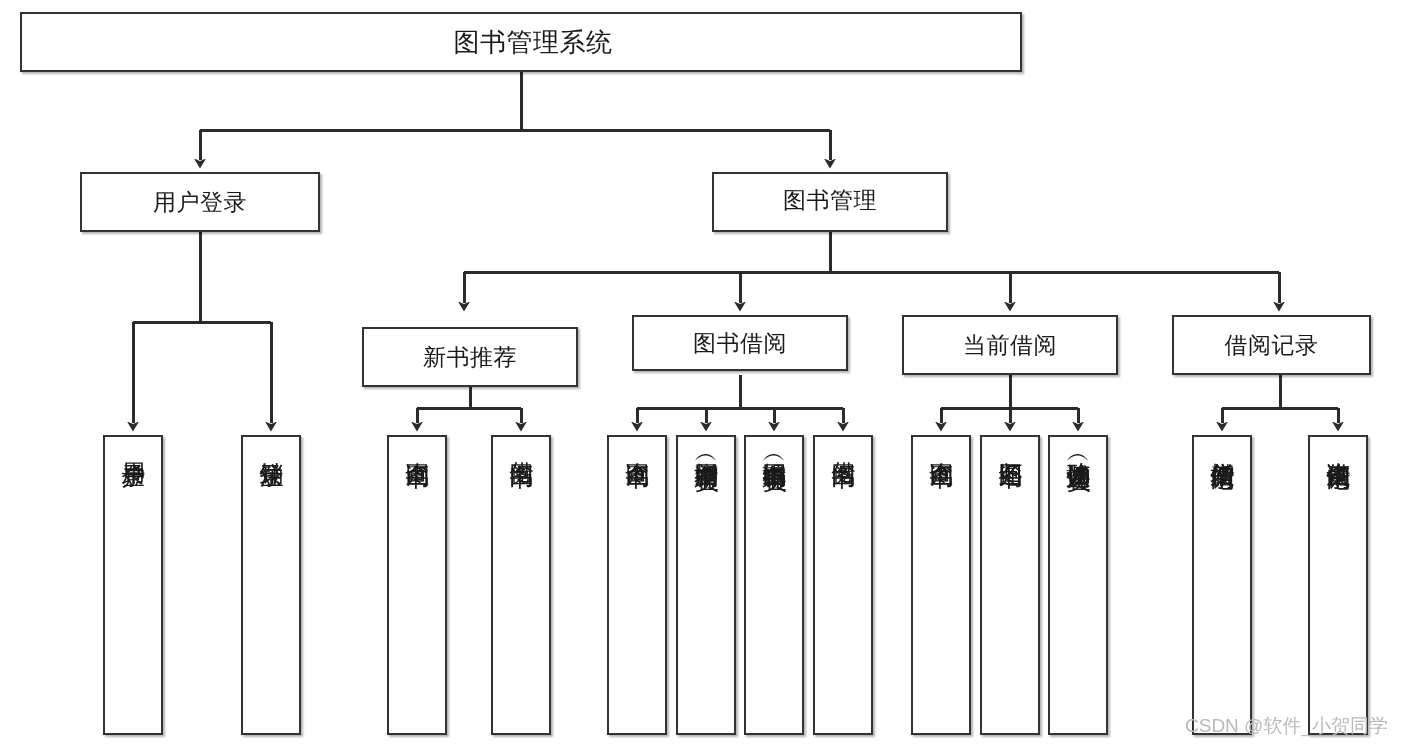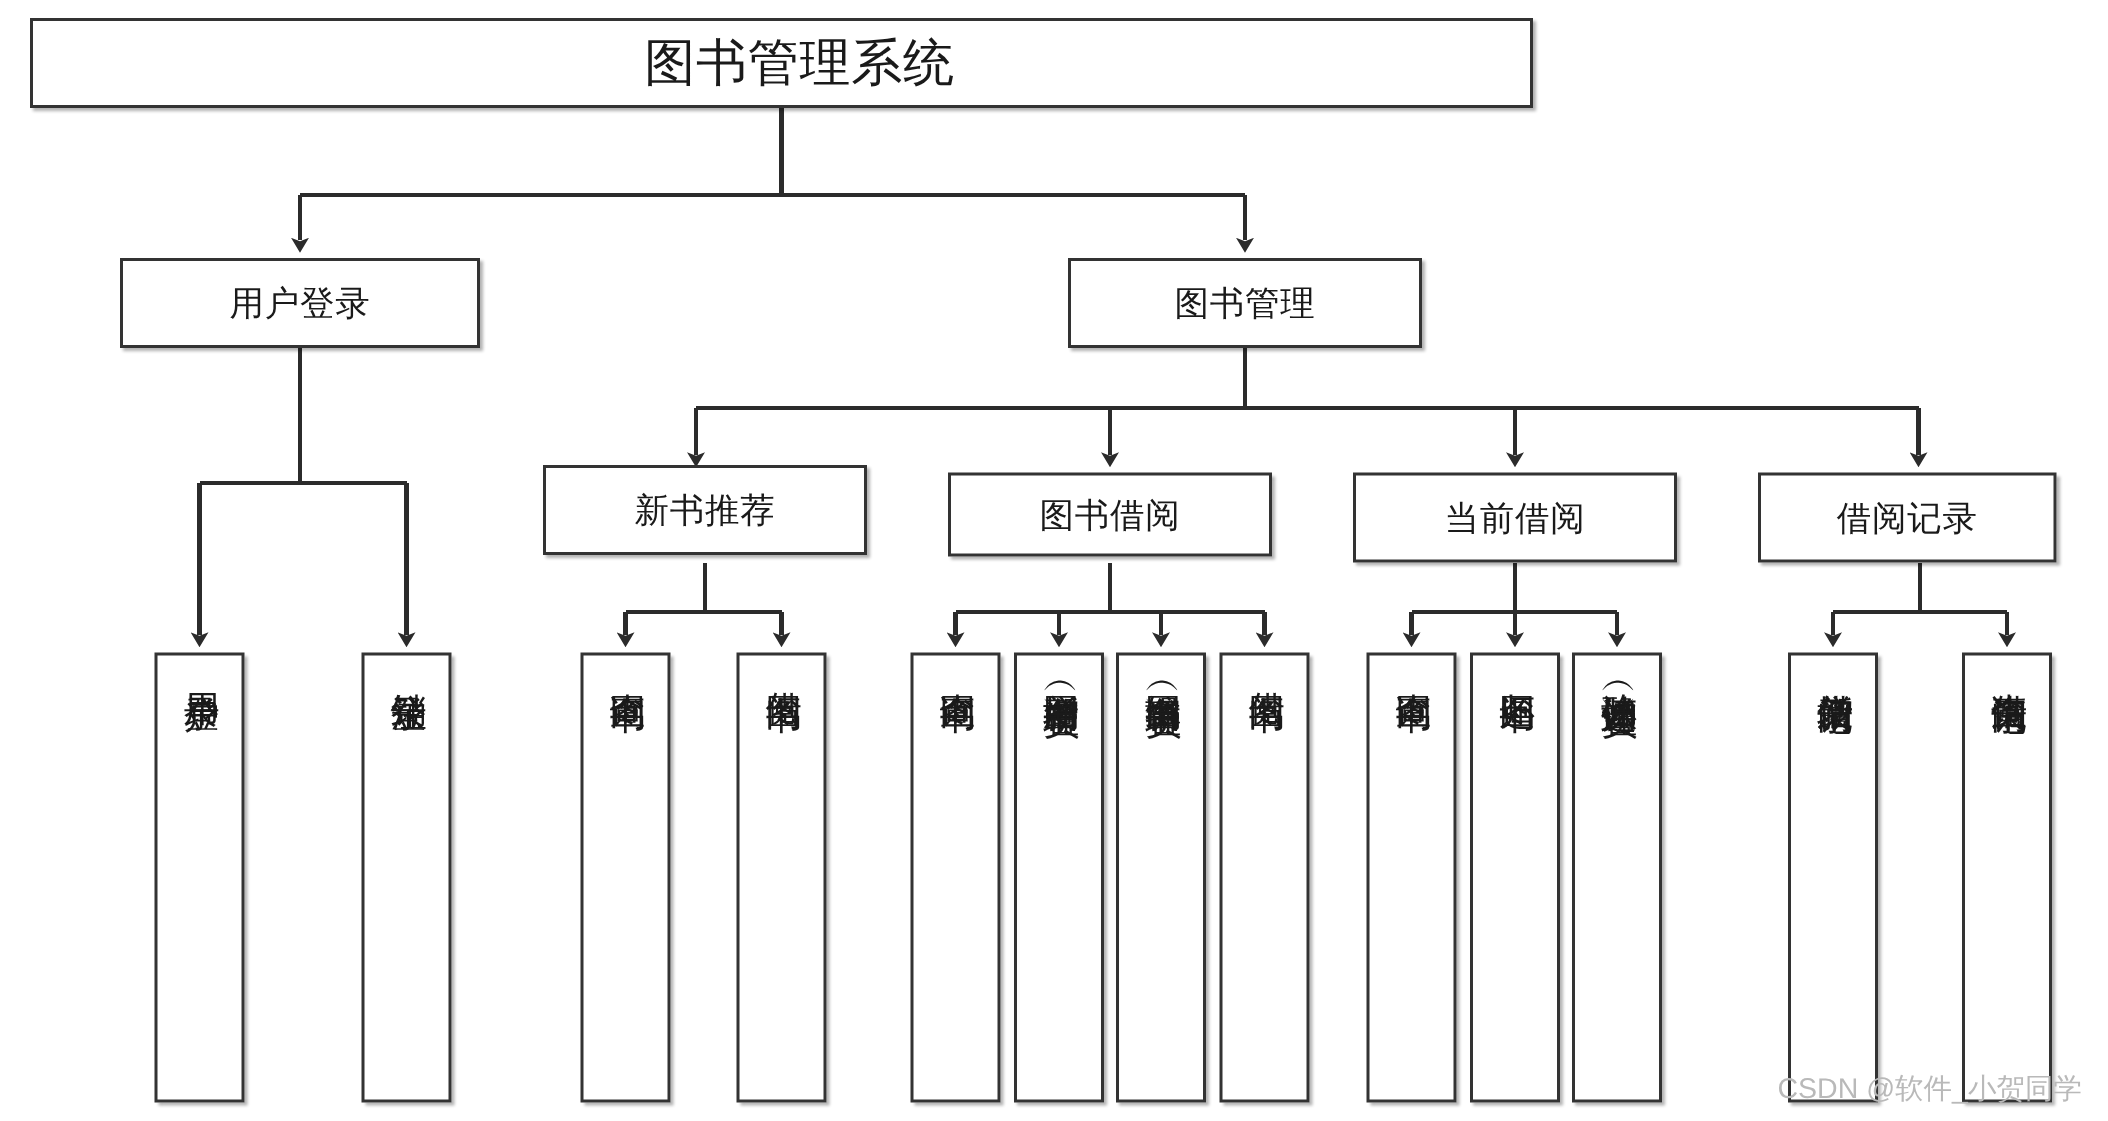--- a/index.html
+++ b/index.html
@@ -39,21 +39,21 @@
     z-index: 3;
   }
   .node-label {
     display: block;
     text-align: center;
     line-height: 1.26;
     letter-spacing: 0.5px;
   }
   
   .node.level-root {
-    font-size: 34px;
+    font-size: 26px;
     padding-left: 24px;
   }
   
   .node.level-1 .node-label,
   .node.level-2 .node-label {
     font-size: 23px;
   }
   
   .node.level-leaf {
     align-items: flex-start;
@@ -134,25 +134,25 @@
     </g>
   </svg>
 
   <div class="node level-root" style="left:20px; top:12px; width:1002px; height:60px;">
     <span class="node-label">图书管理系统</span>
   </div>
 
   <div class="node level-1" style="left:80px; top:172px; width:240px; height:60px;">
     <span class="node-label">用户登录</span>
   </div>
-  <div class="node level-1" style="left:712px; top:172px; width:236px; height:60px;">
+  <div class="node level-1" style="left:712px; top:172px; width:236px; height:60px;font-family:Liberation Mono, monospace;">
     <span class="node-label">图书管理</span>
   </div>
 
-  <div class="node level-2" style="left:362px; top:310px; width:216px; height:60px;">
+  <div class="node level-2" style="left:362px; top:327px; width:216px; height:60px;">
     <span class="node-label">新书推荐</span>
   </div>
   <div class="node level-2" style="left:632px; top:315px; width:216px; height:56px;">
     <span class="node-label">图书借阅</span>
   </div>
   <div class="node level-2" style="left:902px; top:315px; width:216px; height:60px;">
     <span class="node-label">当前借阅</span>
   </div>
   <div class="node level-2" style="left:1172px; top:315px; width:199px; height:60px;">
     <span class="node-label">借阅记录</span>

